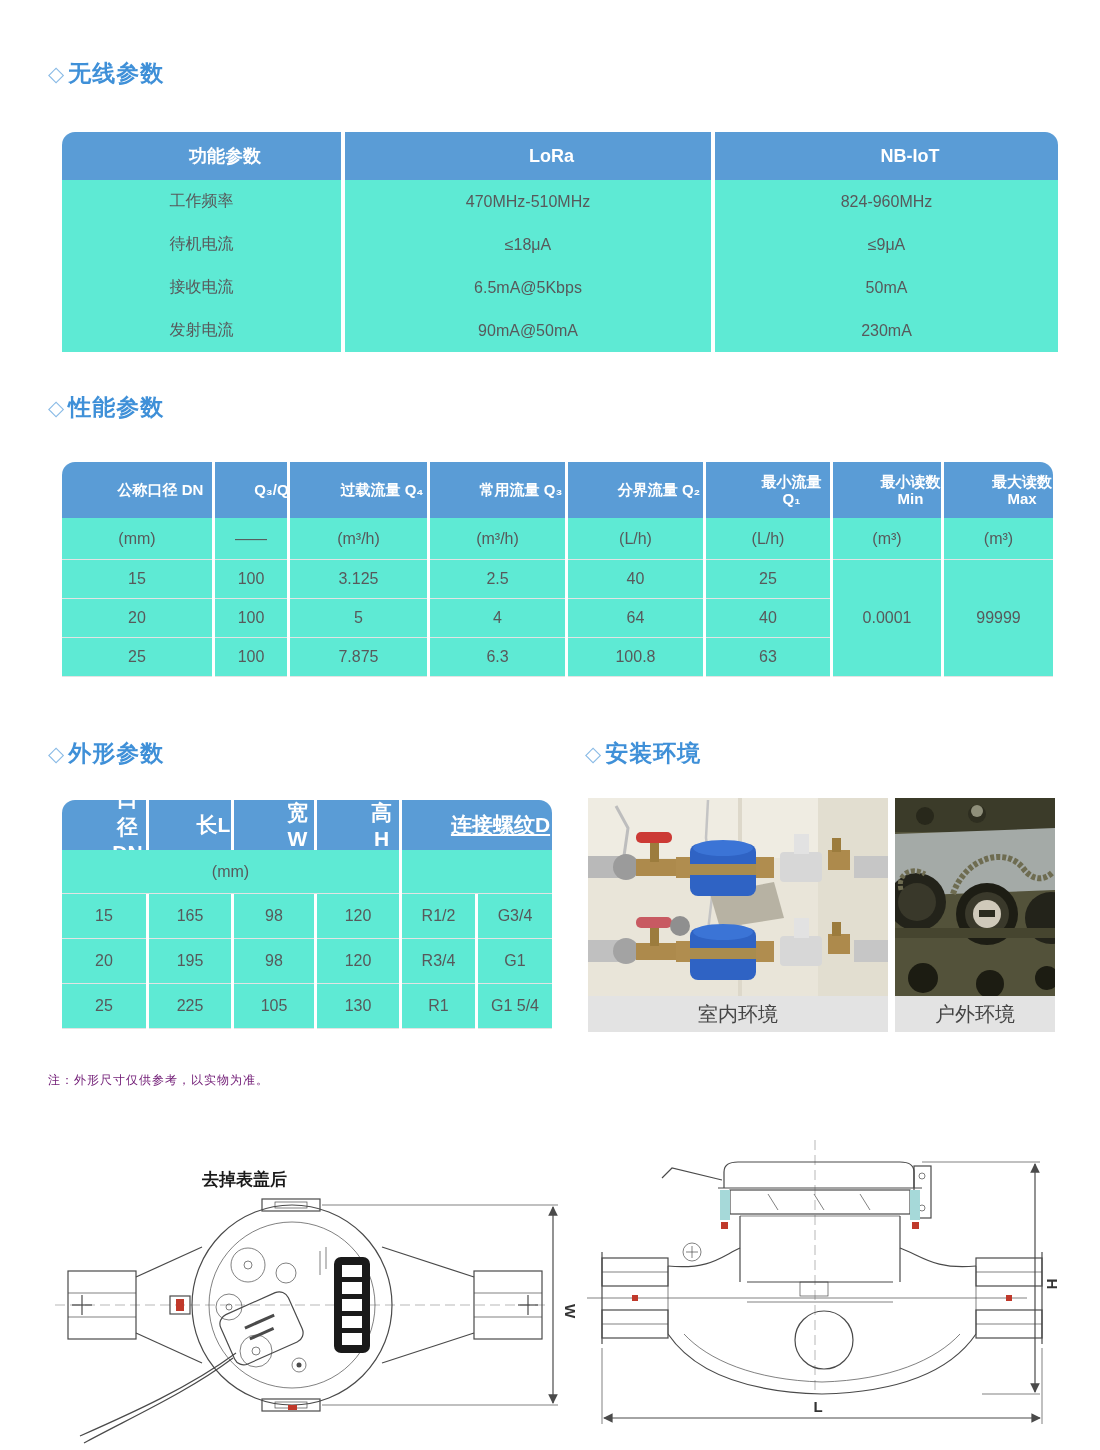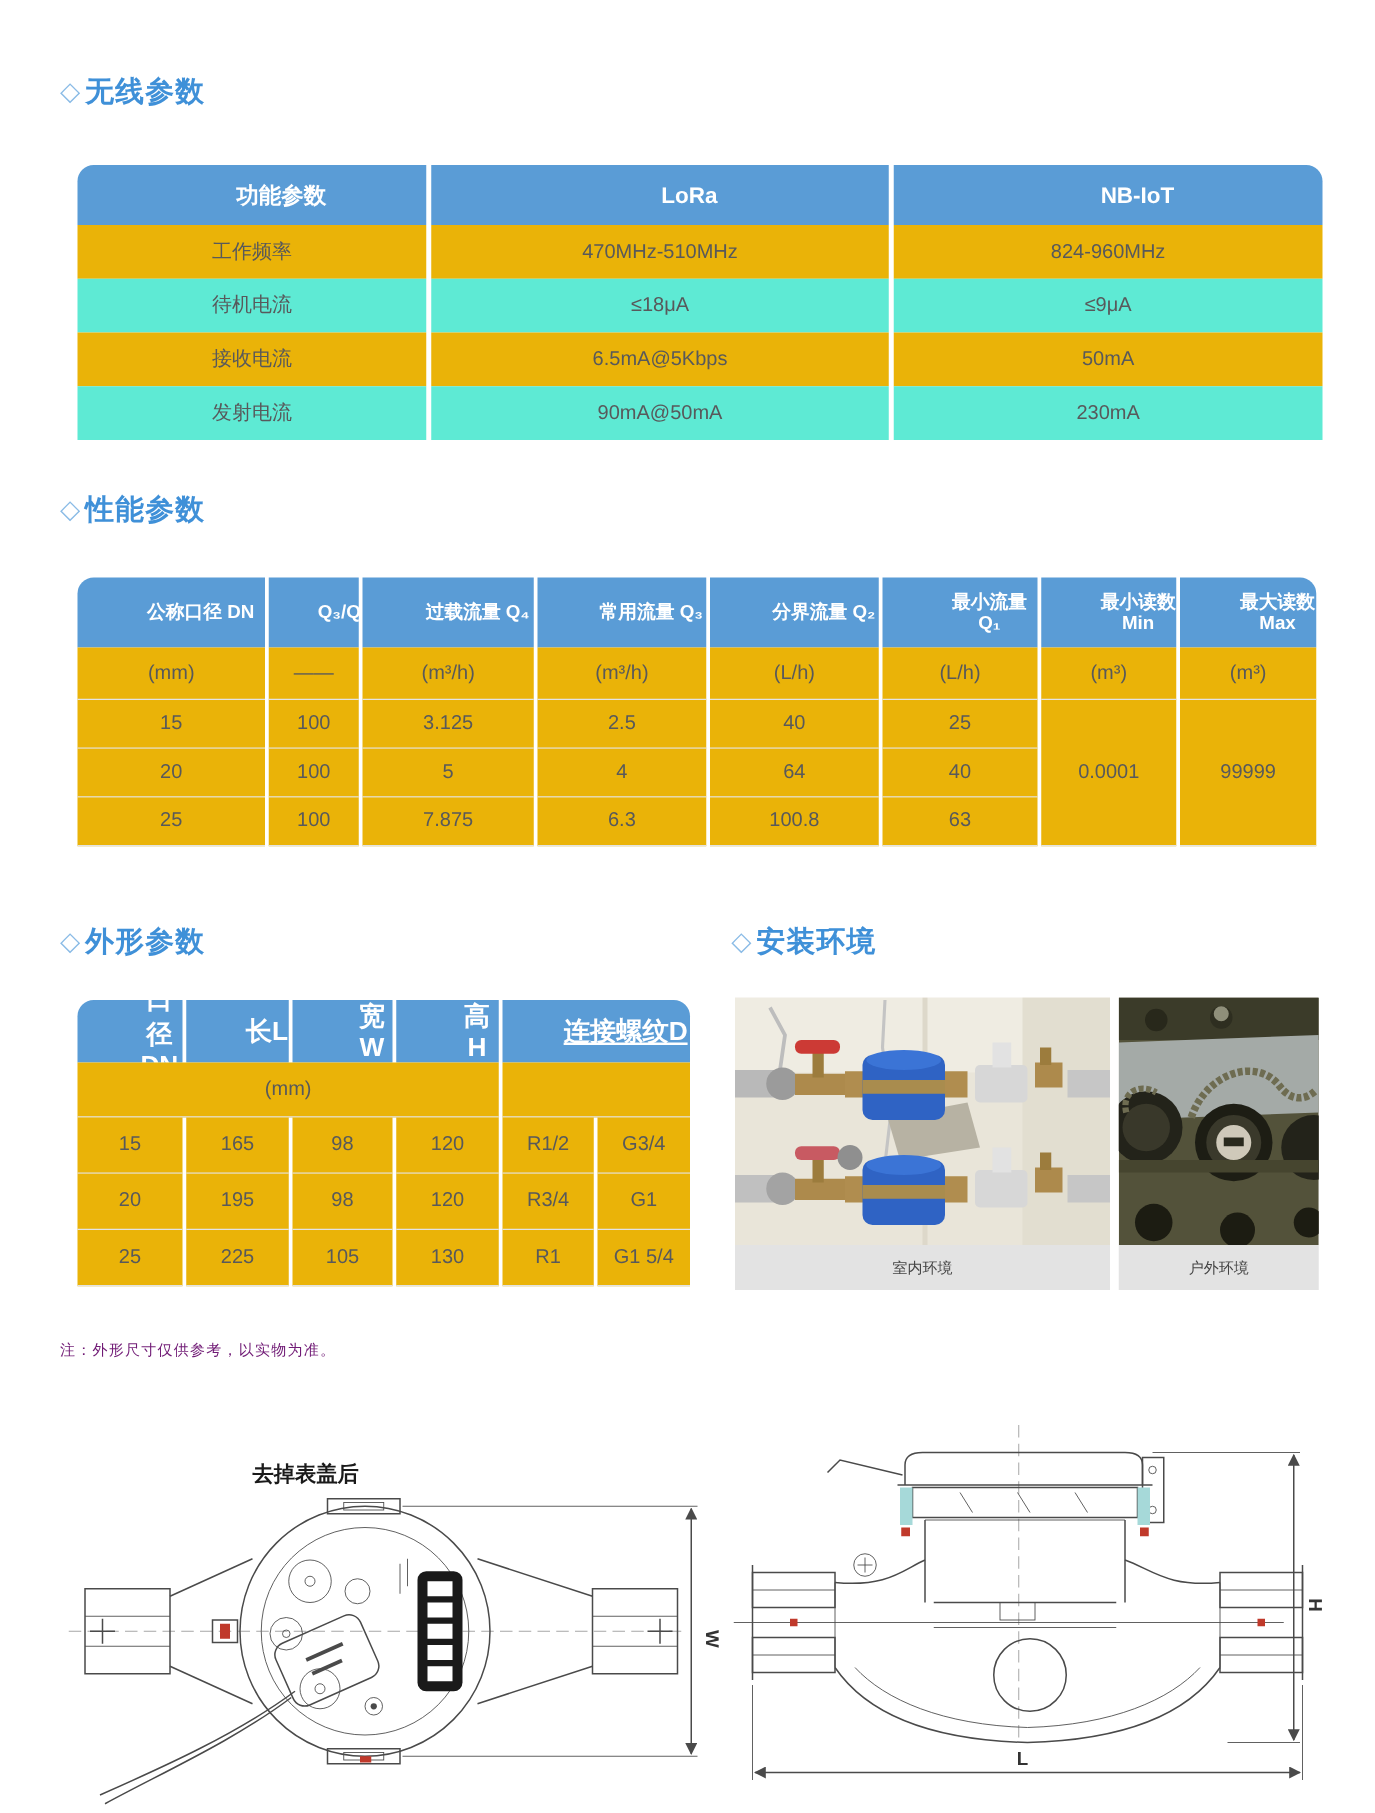--- a/index.html
+++ b/index.html
@@ -9,21 +9,21 @@
   
   .sec-title{position:absolute;font-size:23px;font-weight:bold;color:#3f90d8;letter-spacing:1px;
              display:flex;align-items:center;}
   .sec-title .dia{color:#8abbe6;font-weight:normal;font-size:21px;margin-right:3px;}
 
   
   .gtable{position:absolute;display:grid;}
   .hcell{background:#5a9cd6;color:#ffffff;font-weight:bold;display:flex;align-items:center;
          justify-content:center;text-align:center;padding-left:47px;}
   .pre{white-space:pre-line;line-height:1.15;}
-  .cell{display:flex;align-items:center;justify-content:center;color:#58595b;background:#eab308;}
+  .cell{display:flex;align-items:center;justify-content:center;color:#58595b;background:#5eead4;}
   .alt{background:#5eead4;text-align:right;}
   .bline{border-bottom:1px solid #e3e3e3;}
   .tl{border-top-left-radius:13px;}
   .tr{border-top-right-radius:13px;}
 
   
   .wt{left:62px;top:132px;grid-template-columns:279px 366px 343px;
       grid-template-rows:48px repeat(4,43px);column-gap:4px;}
   .wt .hcell{font-size:18px;}
   .wt .cell{font-size:16px;}
@@ -39,21 +39,21 @@
   .dt{left:62px;top:800px;grid-template-columns:84px 82px 80px 82px 73px 74px;
       grid-template-rows:50px 44px repeat(3,45px);column-gap:3px;}
   .dt .hcell{font-size:21px;}
   .dt .cell{font-size:16px;}
   .cspan2{grid-column:span 2;text-decoration:underline;}
   .cspan4{grid-column:span 4;}
 
   
   .photo{position:absolute;top:798px;display:flex;flex-direction:column;}
   .photo svg{display:block;}
-  .caption{height:36px;background:#e3e3e3;color:#454545;font-size:12px;display:flex;
+  .caption{height:36px;background:#e3e3e3;color:#454545;font-size:20px;display:flex;
            align-items:center;justify-content:center;}
 
   .note{position:absolute;left:48px;top:1072px;font-size:12px;color:#701a75;letter-spacing:1px;}
 
   .dwg{position:absolute;}
   .dwg-label{font-size:17px;font-weight:bold;fill:#1a1a1a;}
   .dim-label{font-size:15px;font-weight:bold;fill:#333;}
   .ln{stroke:#4a4a4a;stroke-width:1.2;fill:none;}
   .thin{stroke:#4a4a4a;stroke-width:0.7;fill:none;}
   .cl{stroke:#999;stroke-width:0.7;fill:none;stroke-dasharray:10 5;}

